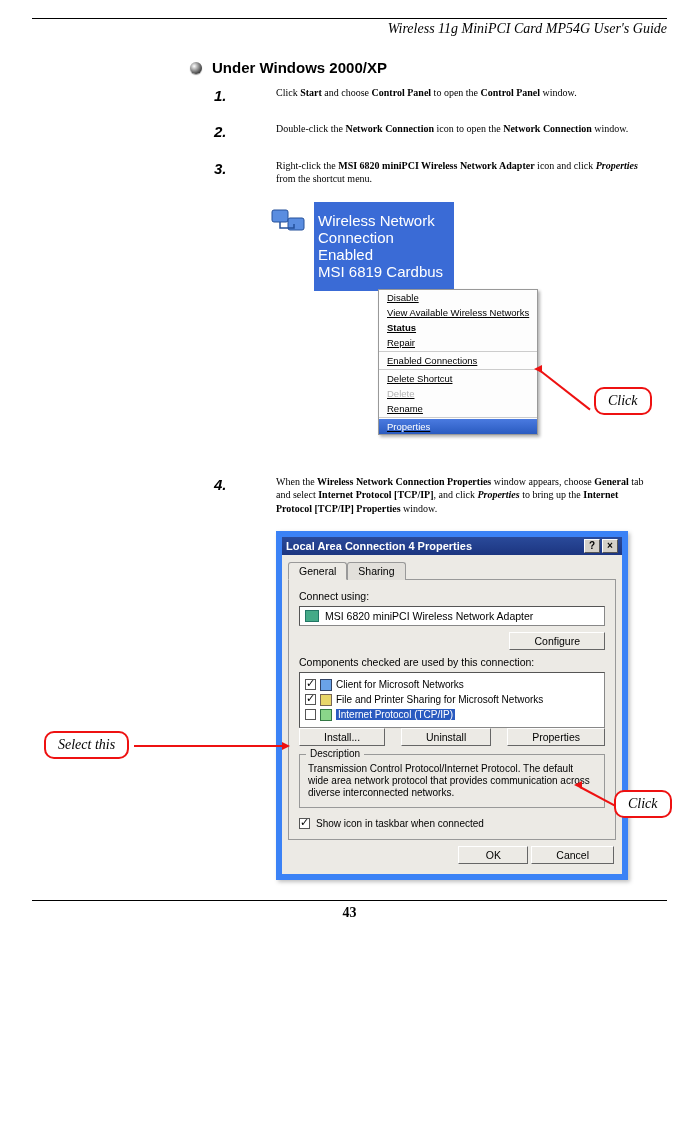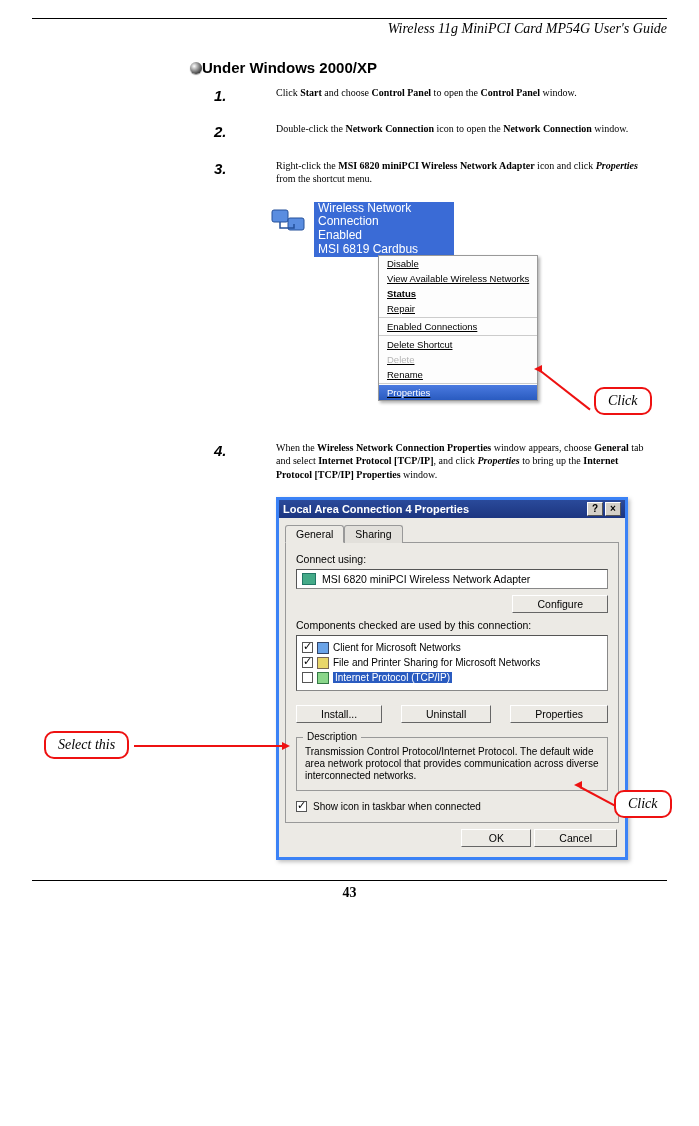--- a/index.html
+++ b/index.html
@@ -27,20 +27,21 @@
     margin-top: -2px;
   }
   .section-heading {
     font-family: Arial, Helvetica, sans-serif;
     font-weight: bold;
     font-size: 15px;
     margin-left: 158px;
     margin-bottom: 10px;
     display: flex;
     align-items: center;
+    gap: 10px;
   }
   .bullet-icon {
     width: 12px; height: 12px;
     border-radius: 50%;
     background: radial-gradient(circle at 35% 35%, #fff 0%, #bbb 25%, #444 70%, #000 100%);
     display: inline-block;
     box-shadow: 0 1px 1px rgba(0,0,0,.4);
   }
   .step {
     display: flex;
@@ -74,23 +75,23 @@
     position: absolute;
     left: -44px;
     top: 2px;
     width: 40px; height: 34px;
   }
   .nc-icon svg { width: 40px; height: 34px; }
   .nc-title {
     background: #3a6bd6;
     color: #fff;
     font-family: "MS Sans Serif", Tahoma, sans-serif;
-    font-size: 12px;
+    font-size: 15px;
     line-height: 1.15;
-    padding: 0 4px;
+    padding: 10px 4px;
     width: 140px;
   }
   .ctx-menu {
     background: #fdfdfd;
     border: 1px solid #999;
     box-shadow: 2px 2px 3px rgba(0,0,0,.3);
     font-family: "MS Sans Serif", Tahoma, sans-serif;
     font-size: 9.5px;
     width: 160px;
     margin-left: 64px;
@@ -130,21 +131,21 @@
     position: absolute;
     width: 0; height: 0;
     border-style: solid;
   }
 
   
   .fig2 {
     margin-left: 244px;
     width: 352px;
     position: relative;
-    border: 3px solid #3b82f6;
+    border: 6px solid #3b82f6;
     box-shadow: 2px 2px 4px rgba(0,0,0,.25);
     font-family: "MS Sans Serif", Tahoma, sans-serif;
     font-size: 10.5px;
     background: #eceae5;
     margin-bottom: 20px;
   }
   .titlebar {
     background: linear-gradient(#2a4a9a, #1c3580);
     color: #fff;
     font-weight: bold;
@@ -218,21 +219,21 @@
   }
   .list-row { display:flex; align-items:center; gap:4px; font-size:10px; padding:0 1px; height:15px; }
   .list-row .cb { width:11px; height:11px; border:1px solid #555; background:#fff; position:relative; flex-shrink:0;}
   .list-row .cb::after{content:"✓"; position:absolute; top:-3px; left:0; font-size:11px;}
   .li-icon { width:12px; height:12px; display:inline-block; flex-shrink:0;}
   .li-icon.client{ background:#6aa3e8; border:1px solid #346; }
   .li-icon.file{ background:#e8d66a; border:1px solid #765; }
   .li-icon.proto{ background:#8ad68a; border:1px solid #374; }
   .list-row.sel { color:#fff; }
   .list-row.sel .txt { background:#2a5bc0; padding:0 2px; }
-  .btn-row { display:flex; justify-content:space-between; margin:14px 0; gap:6px; }
+  .btn-row { display:flex; justify-content:space-between; margin:0 0; gap:6px; }
   .desc-group {
     border: 1px solid #999;
     padding: 8px;
     font-size: 10px;
     line-height: 1.2;
     position: relative;
     margin-top: 8px;
   }
   .desc-group .legend {
     position:absolute; top:-7px; left:6px;

